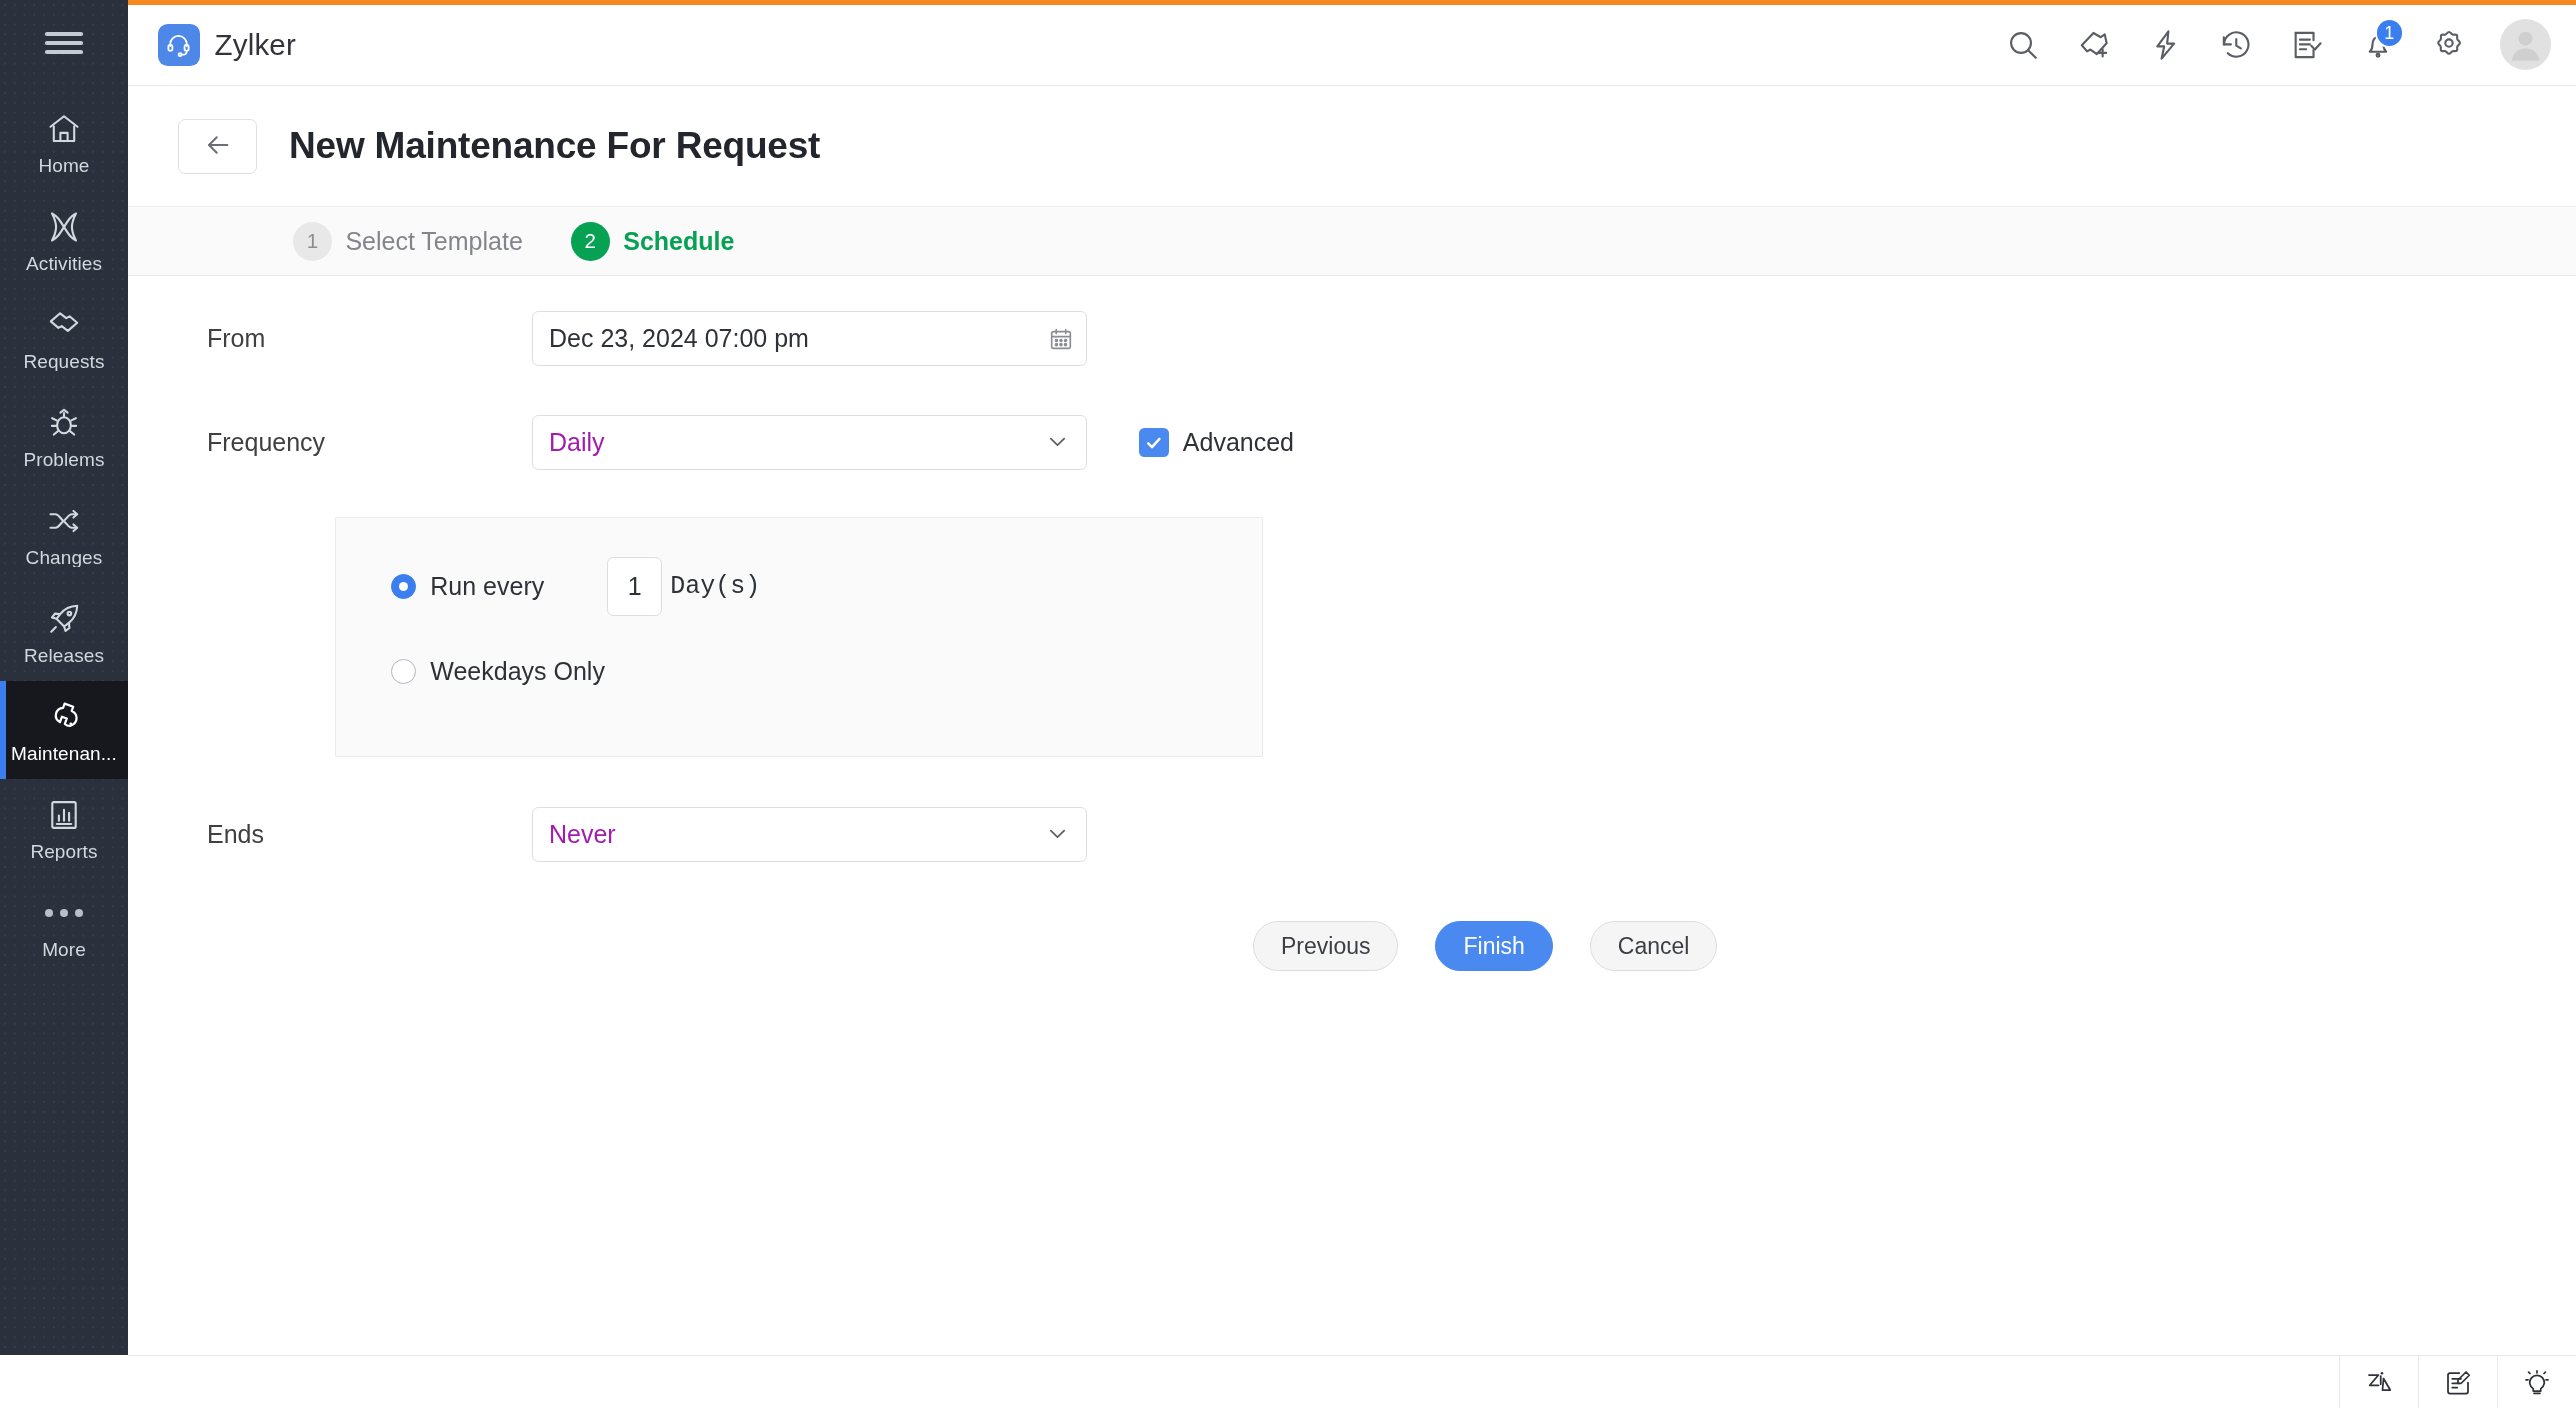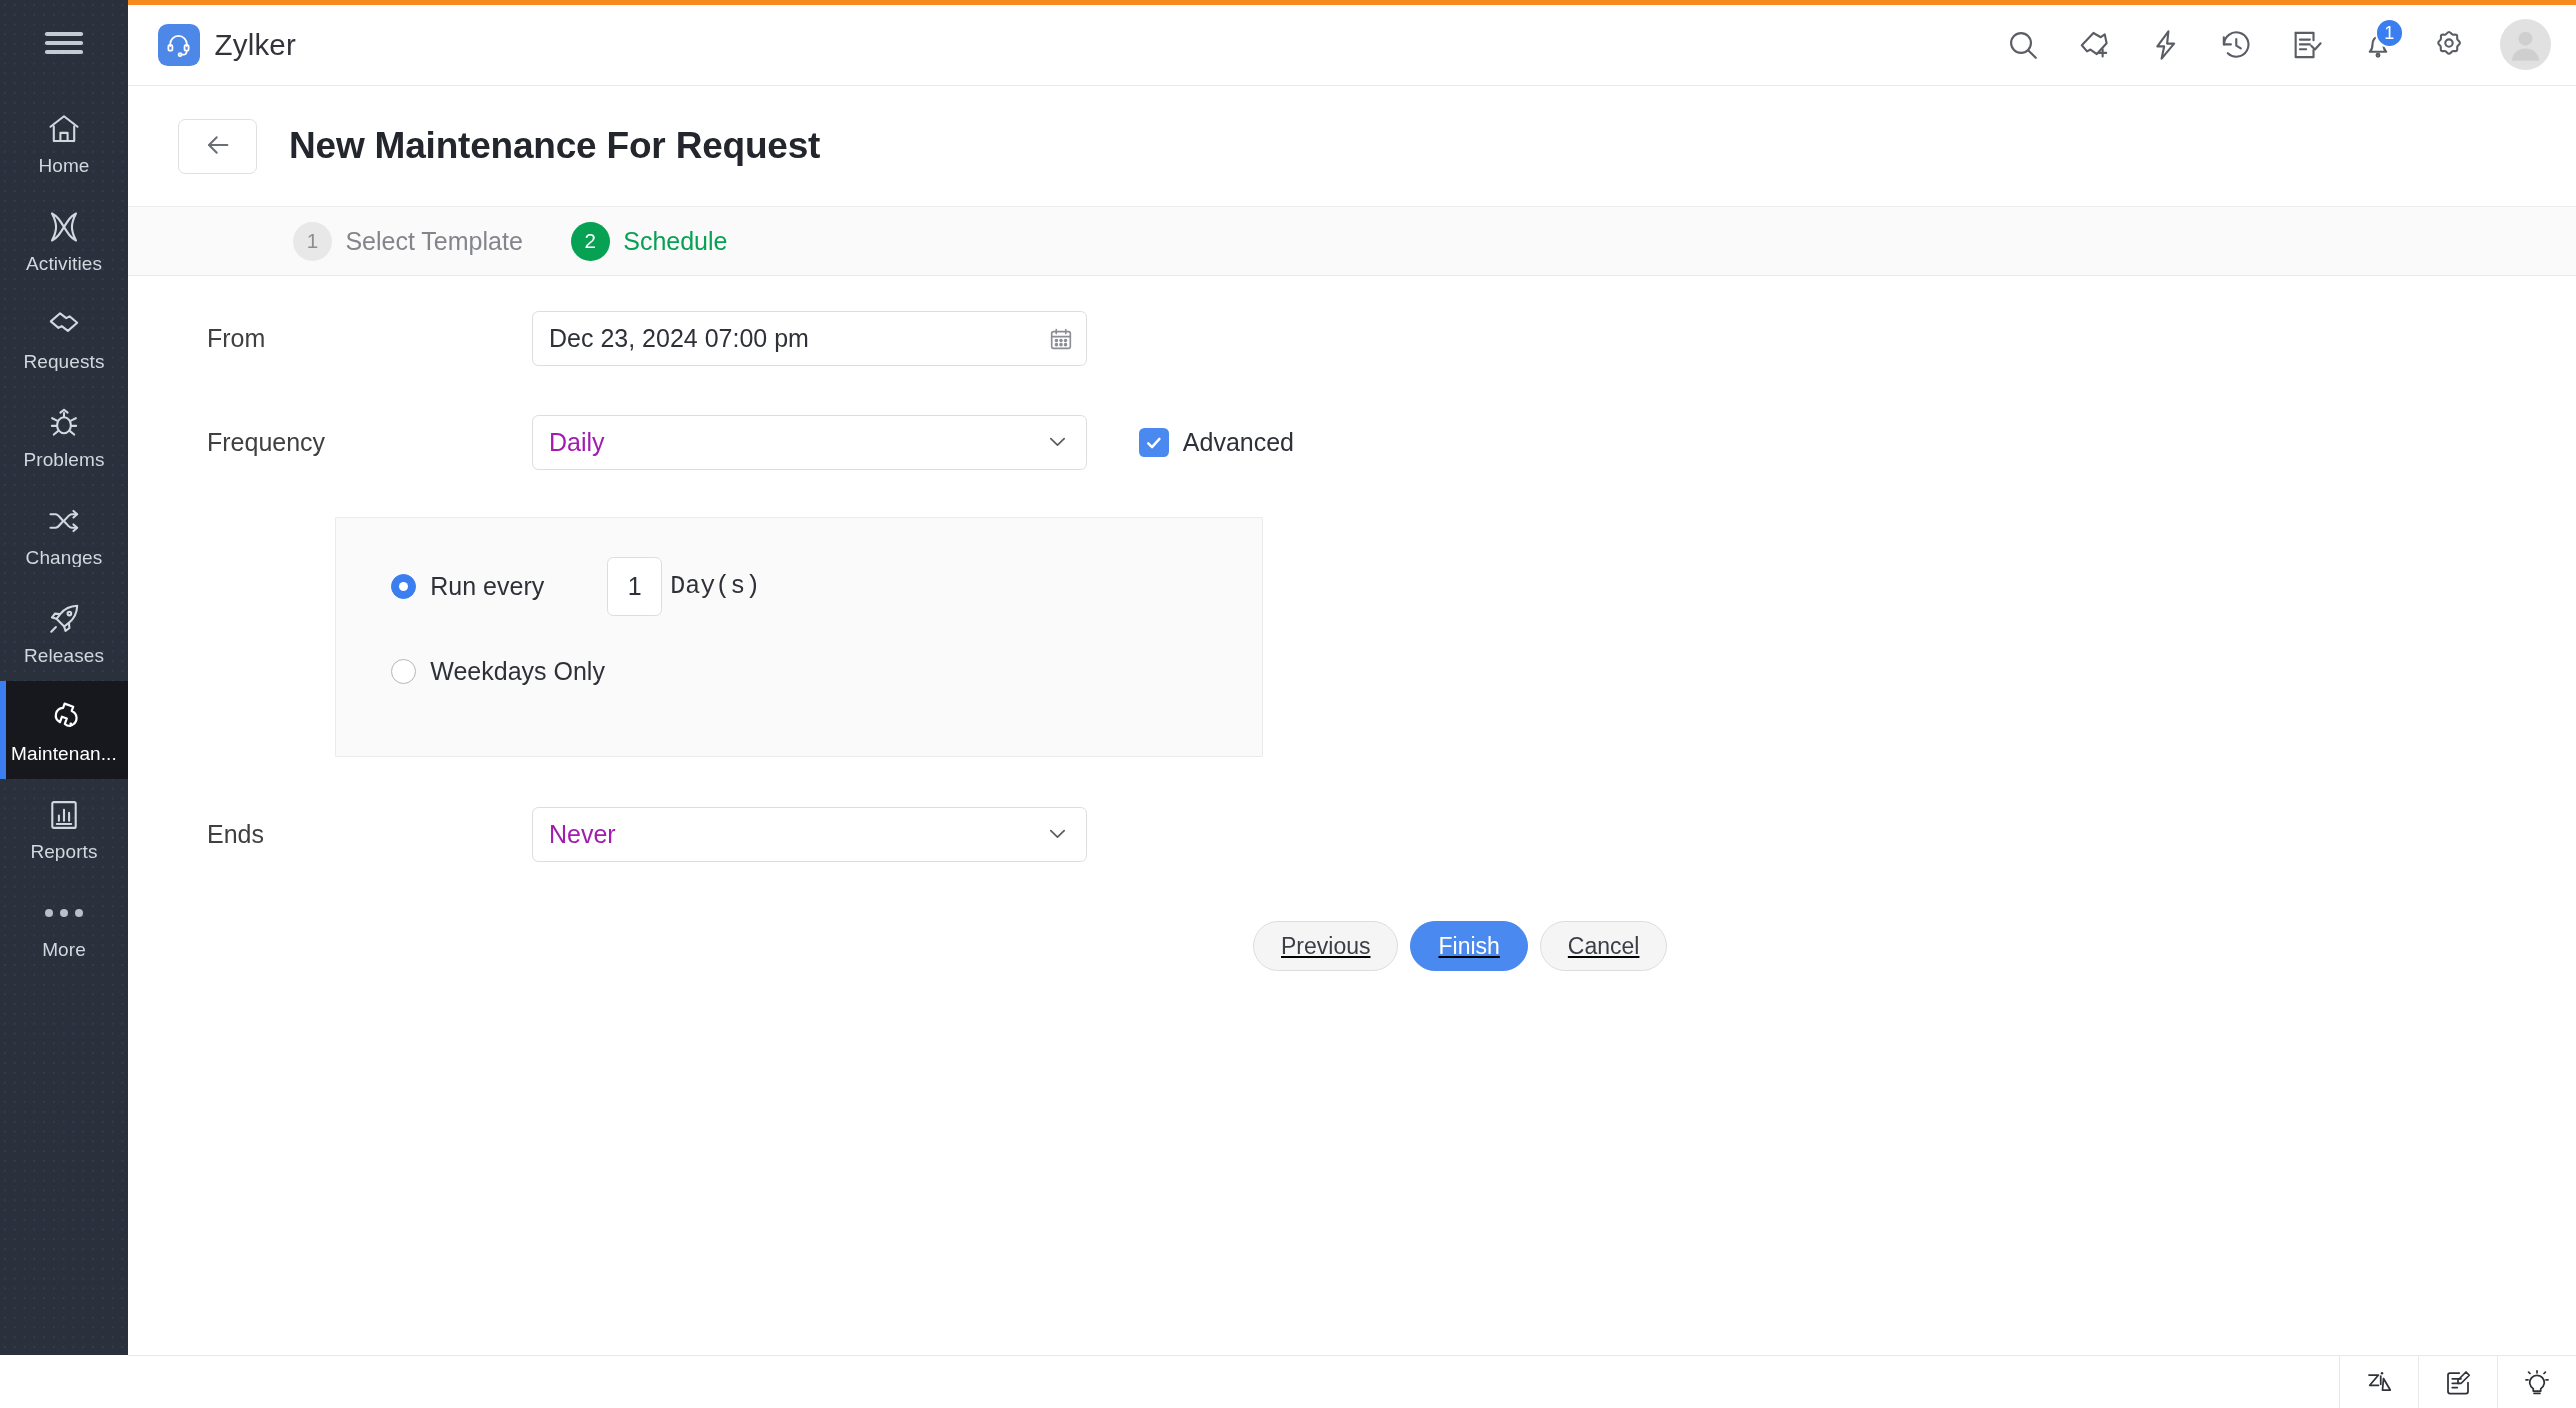--- a/index.html
+++ b/index.html
@@ -229,21 +229,21 @@
     background: #e8e8e8;
     color: #8b8d92;
     font-size: 20.6px;
     display: flex; align-items: center; justify-content: center;
   }
   .step-label {
     font-size: 25px;
     color: #83858b;
   }
   .step.current .step-num { background: #07a153; color: #ffffff; }
-  .step.current .step-label { color: #07a153; font-weight: normal; }
+  .step.current .step-label { color: #07a153; font-weight: bold; }
 
   
   .form {
     position: absolute;
     top: 275px; left: 128px;
     width: 2448px;
     padding-top: 36px;
     z-index: 3;
   }
   .row {
@@ -365,24 +365,23 @@
     margin-left: 8px;
     font-family: Liberation Mono, monospace;
   }
 
   
   .ends-row { margin-top: 50px; }
 
   
   .btn-row {
     display: flex;
-    gap: 12px;
+    gap: 37px;
     margin-top: 59px;
     padding-left: 1125px;
-    text-decoration: underline;
   }
   .btn {
     height: 50px;
     border-radius: 25px;
     display: flex; align-items: center; justify-content: center;
     font-size: 23px;
     cursor: pointer;
     padding: 0 27px;
     border: 0.9px solid #dcdde0;
     background: #f5f5f6;

